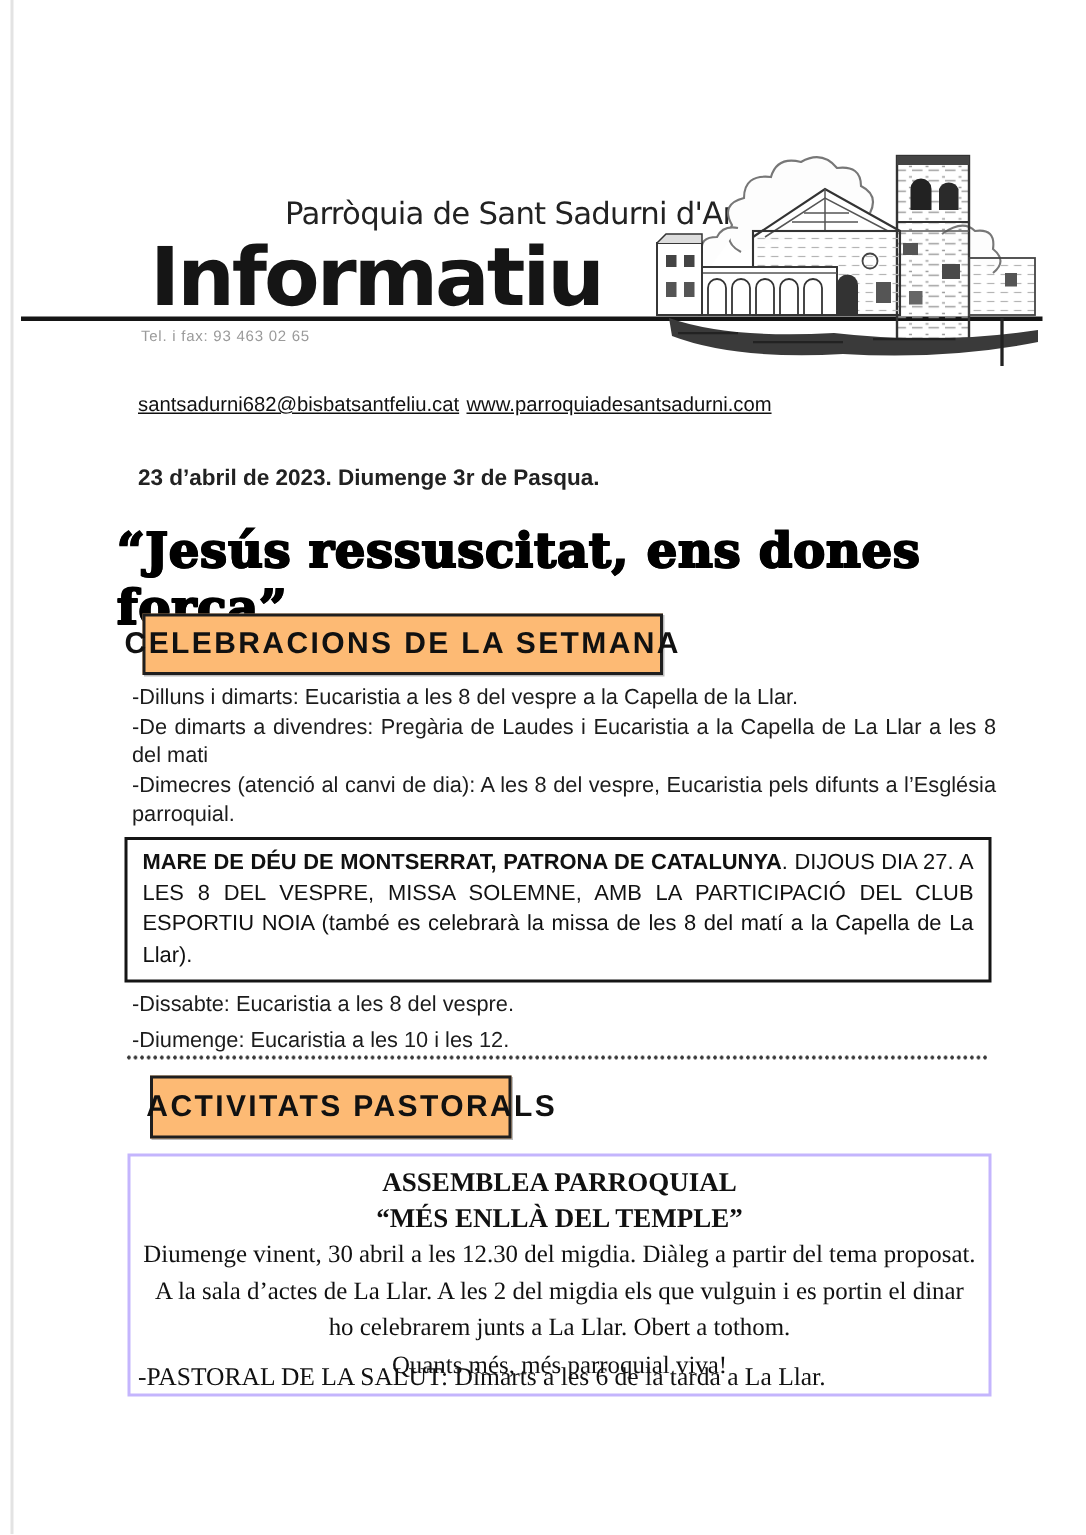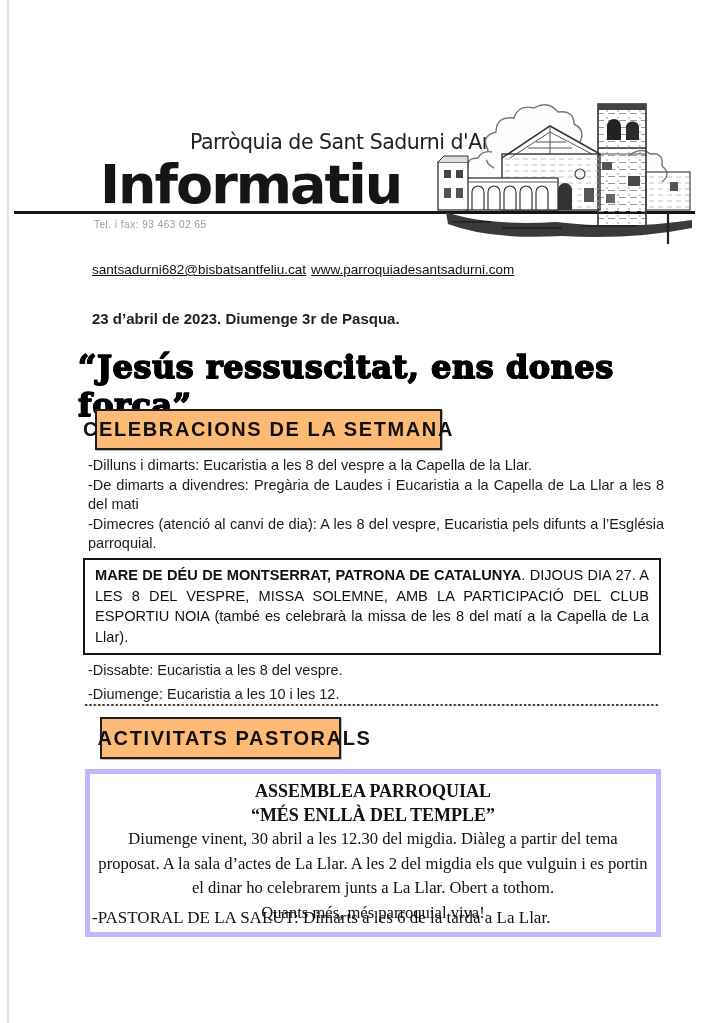--- a/index.html
+++ b/index.html
@@ -49,21 +49,21 @@
         border:2px solid #151515;padding:5px 10px 6px 10px;font-size:14.6px;line-height:20.5px;
         text-align:justify;color:#111;}
   .highlight-box .lead{font-weight:bold;}
 
   .dotted-rule{position:absolute;left:84px;top:703px;width:574px;height:4px;
         background-image:radial-gradient(circle at 2px 2px,#3a3a3a 1.1px,transparent 1.35px);
         background-size:4.4px 4px;background-repeat:repeat-x;}
 
   
   .assemblea-box{position:absolute;left:85px;top:769px;width:576px;box-sizing:border-box;
-        border:5px solid #c4b5fd;padding:5px 8px 7px 8px;text-align:center;
+        border:2px solid #c4b5fd;padding:5px 8px 7px 8px;text-align:center;
         font-family:"Liberation Serif",serif;color:#111;}
   .assemblea-title{font-weight:bold;font-size:18px;line-height:24px;}
   .assemblea-body{font-size:16.6px;line-height:24.5px;}
   .assemblea-closing{font-size:16.6px;line-height:24.5px;}
 
   .pastoral-line{position:absolute;left:92px;top:908px;font-family:"Liberation Serif",serif;
         font-size:17px;color:#111;}
 </style>
 </head>
 <body>

